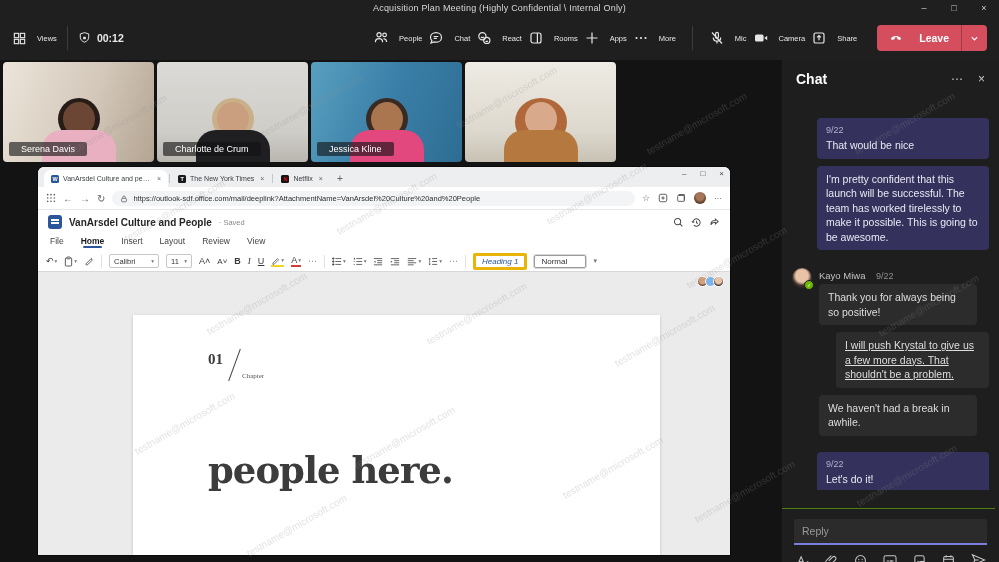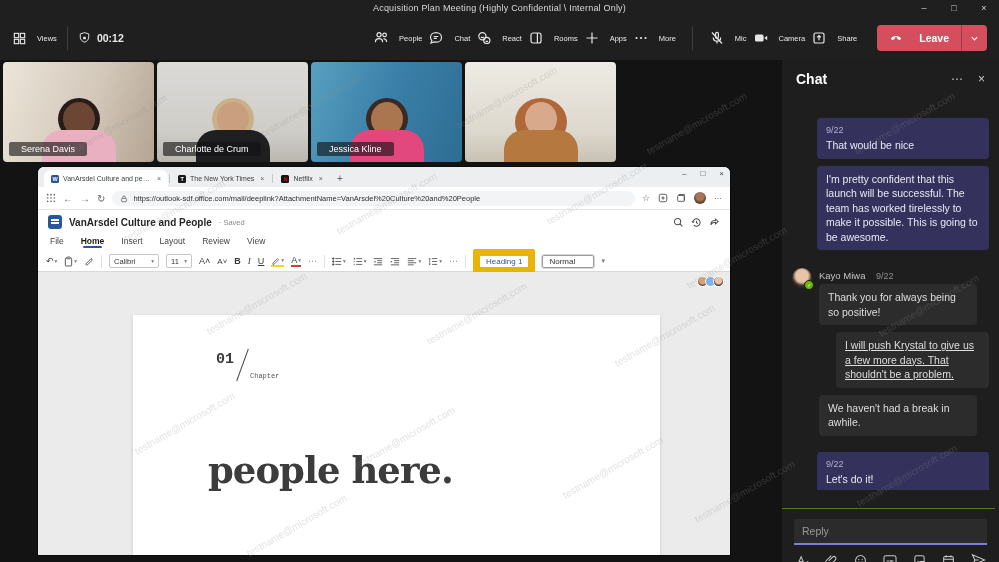--- a/index.html
+++ b/index.html
@@ -64,29 +64,29 @@
   .menurow { height:17px; background:#fff; display:flex; align-items:flex-start; gap:17px; padding:0 12px; font-size:8.5px; color:#424242; }
   .menurow .mitem { cursor:pointer; padding-top:2px; }
   .menurow .mitem.active { font-weight:bold; color:#1a1a1a; position:relative; }
   .menurow .mitem.active::after { content:""; position:absolute; left:2px; right:2px; bottom:-2px; height:2.5px; background:#2b579a; border-radius:2px; }
   .ribbon { height:21px; background:#fff; border-bottom:1px solid #d8d8d8; display:flex; align-items:center; padding:0 8px; gap:7px; font-size:9px; color:#3b3b3b; }
   .ric { cursor:pointer; display:flex; align-items:center; gap:1px; }
   .caret { font-size:5.5px; color:#777; }
   .rdiv { width:1px; height:13px; background:#e2e2e2; }
   .fontbox { border:1px solid #c6c6c6; border-radius:2px; height:14px; display:flex; align-items:center; justify-content:space-between; padding:0 4px; font-size:7.5px; color:#333; cursor:pointer; }
   .stylebox { font-size:8px; padding:1px 6px; cursor:pointer; }
-  .style-h1 { color:#2b579a; border:7px solid #eab308; border-radius:2px; }
+  .style-h1 { color:#2b579a; border:3px solid #eab308; border-radius:2px;font-style:italic; }
   .style-normal { border:1px solid #9a9a9a; border-radius:2px; box-shadow:0 0 0 1px #d9d9d9; color:#333; min-width:52px; }
 
   
   .canvas { position:relative; height:283px; background:#ebebeb; overflow:hidden; }
   .presence { position:absolute; top:4px; right:6px; display:flex; }
   .presence span { width:11px; height:11px; border-radius:50%; border:1px solid #fff; margin-left:-3px; }
   .page { position:absolute; left:95px; top:43px; width:527px; height:245px; background:#fff; box-shadow:0 1px 3px rgba(0,0,0,.18); }
-  .chapter { position:absolute; left:75px; top:35px; font-family:Liberation Mono, monospace; color:#3c3c3c;margin-left:8px; }
+  .chapter { position:absolute; left:75px; top:35px; font-family:Liberation Serif, serif; color:#3c3c3c; }
   .chapter .num { font-size:15px; font-weight:bold; }
   .chapter .slash { position:absolute; left:26px; top:-2px; width:1px; height:34px; background:#4a4a4a; transform:rotate(20deg); }
   .chapter .lbl { position:absolute; left:34px; top:22px; font-size:7px; color:#555; }
   .doc-heading { position:absolute; left:75px; top:135px; font-family:"DejaVu Serif", serif; font-weight:bold; font-size:37px; line-height:41px; color:#3c3c3c; letter-spacing:-1px; }
 
   
   .chat { position:absolute; top:60px; right:0; width:217px; bottom:0; background:#1e1e1e; }
   .chat-header { height:38px; display:flex; align-items:center; padding:0 14px; }
   .chat-title { color:#fff; font-size:14px; font-weight:bold; flex:1; }
   .chat-hicons { display:flex; gap:15px; color:#c8c8c8; font-size:12px; }

